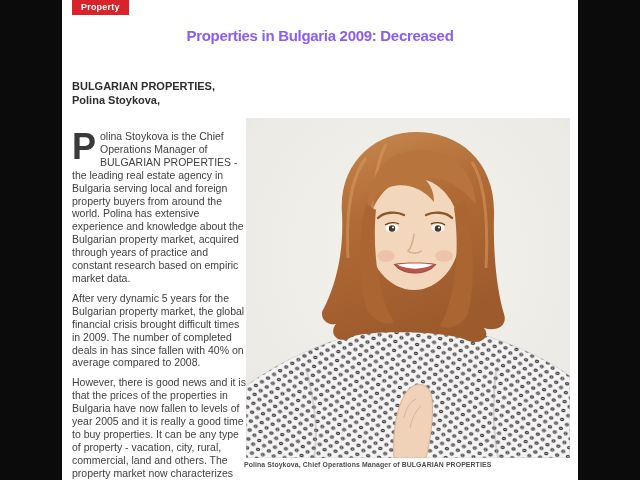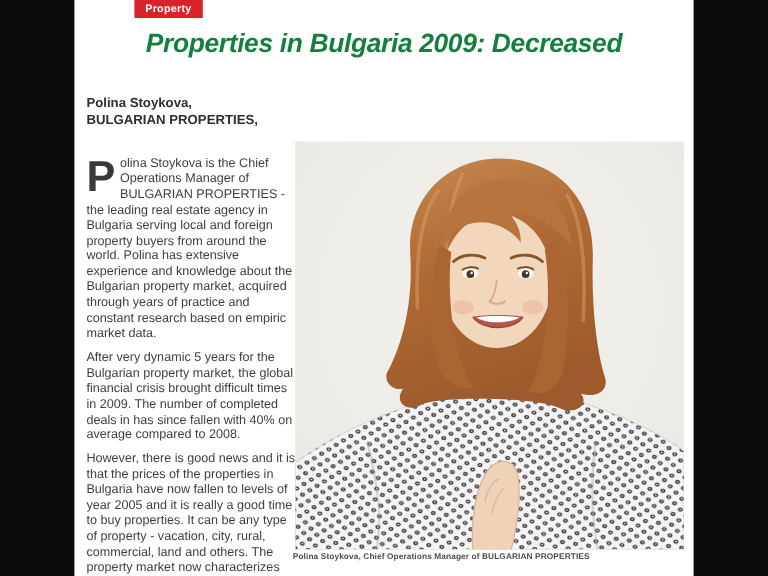--- a/index.html
+++ b/index.html
@@ -10,28 +10,27 @@
     font-family: "Liberation Sans", sans-serif;
   }
   .page {
     position: absolute; left: 62px; top: 0; width: 516px; height: 480px;
     background: #ffffff;
   }
   .tag {
     position: absolute; left: 10px; top: 0; height: 15px;
     background: #d8232a; color: #ffffff;
     font-size: 9px; font-weight: bold; line-height: 15px;
-    padding: 0 9px; letter-spacing: 0.2px; margin-left: 40px;
+    padding: 0 9px; letter-spacing: 0.2px;
   }
   .headline {
     position: absolute; left: 0; top: 24px; width: 100%;
-    text-align: center; color: #15803d;
-    font-size: 22px; font-weight: bold; line-height: 24px;
+    text-align: center; color: #8b5cf6;
+    font-size: 15px; font-weight: bold; line-height: 24px;
     letter-spacing: -0.3px;
-    font-style: italic;
   }
   .author {
     position: absolute; left: 10px; top: 80px; width: 220px;
     color: #2e2e2e; font-size: 11px; font-weight: bold; line-height: 13.5px;
   }
   .column {
     position: absolute; left: 10px; top: 130px; width: 174px;
     color: #3f3f3f; font-size: 10.5px; line-height: 12.9px;
   }
   .column p { margin-bottom: 7px; }
@@ -55,22 +54,22 @@
 <div id="screen">
   <div class="page">
 
     <div class="tag">Property</div>
 
     <div class="headline">
       <div>Properties in Bulgaria 2009: Decreased</div>
     </div>
 
     <div class="author">
+      <div>BULGARIAN PROPERTIES,</div>
       <div>Polina Stoykova,</div>
-      <div>BULGARIAN PROPERTIES,</div>
     </div>
 
     <div class="column">
       <p><span class="dropcap">P</span><span>olina Stoykova is the Chief Operations Manager of BULGARIAN PROPERTIES - the leading real estate agency in Bulgaria serving local and foreign property buyers from around the world. Polina has extensive experience and knowledge about the Bulgarian property market, acquired through years of practice and constant research based on empiric market data.</span></p>
       <p>After very dynamic 5 years for the Bulgarian property market, the global financial crisis brought difficult times in 2009. The number of completed deals in has since fallen with 40% on average compared to 2008.</p>
       <p>However, there is good news and it is that the prices of the properties in Bulgaria have now fallen to levels of year 2005 and it is really a good time to buy properties. It can be any type of property - vacation, city, rural, commercial, land and others. The property market now characterizes with huge supply, wide variety of options, low prices and buyers are in a position to negotiate with sellers.</p>
 
     </div>
 
     <div class="photo">

